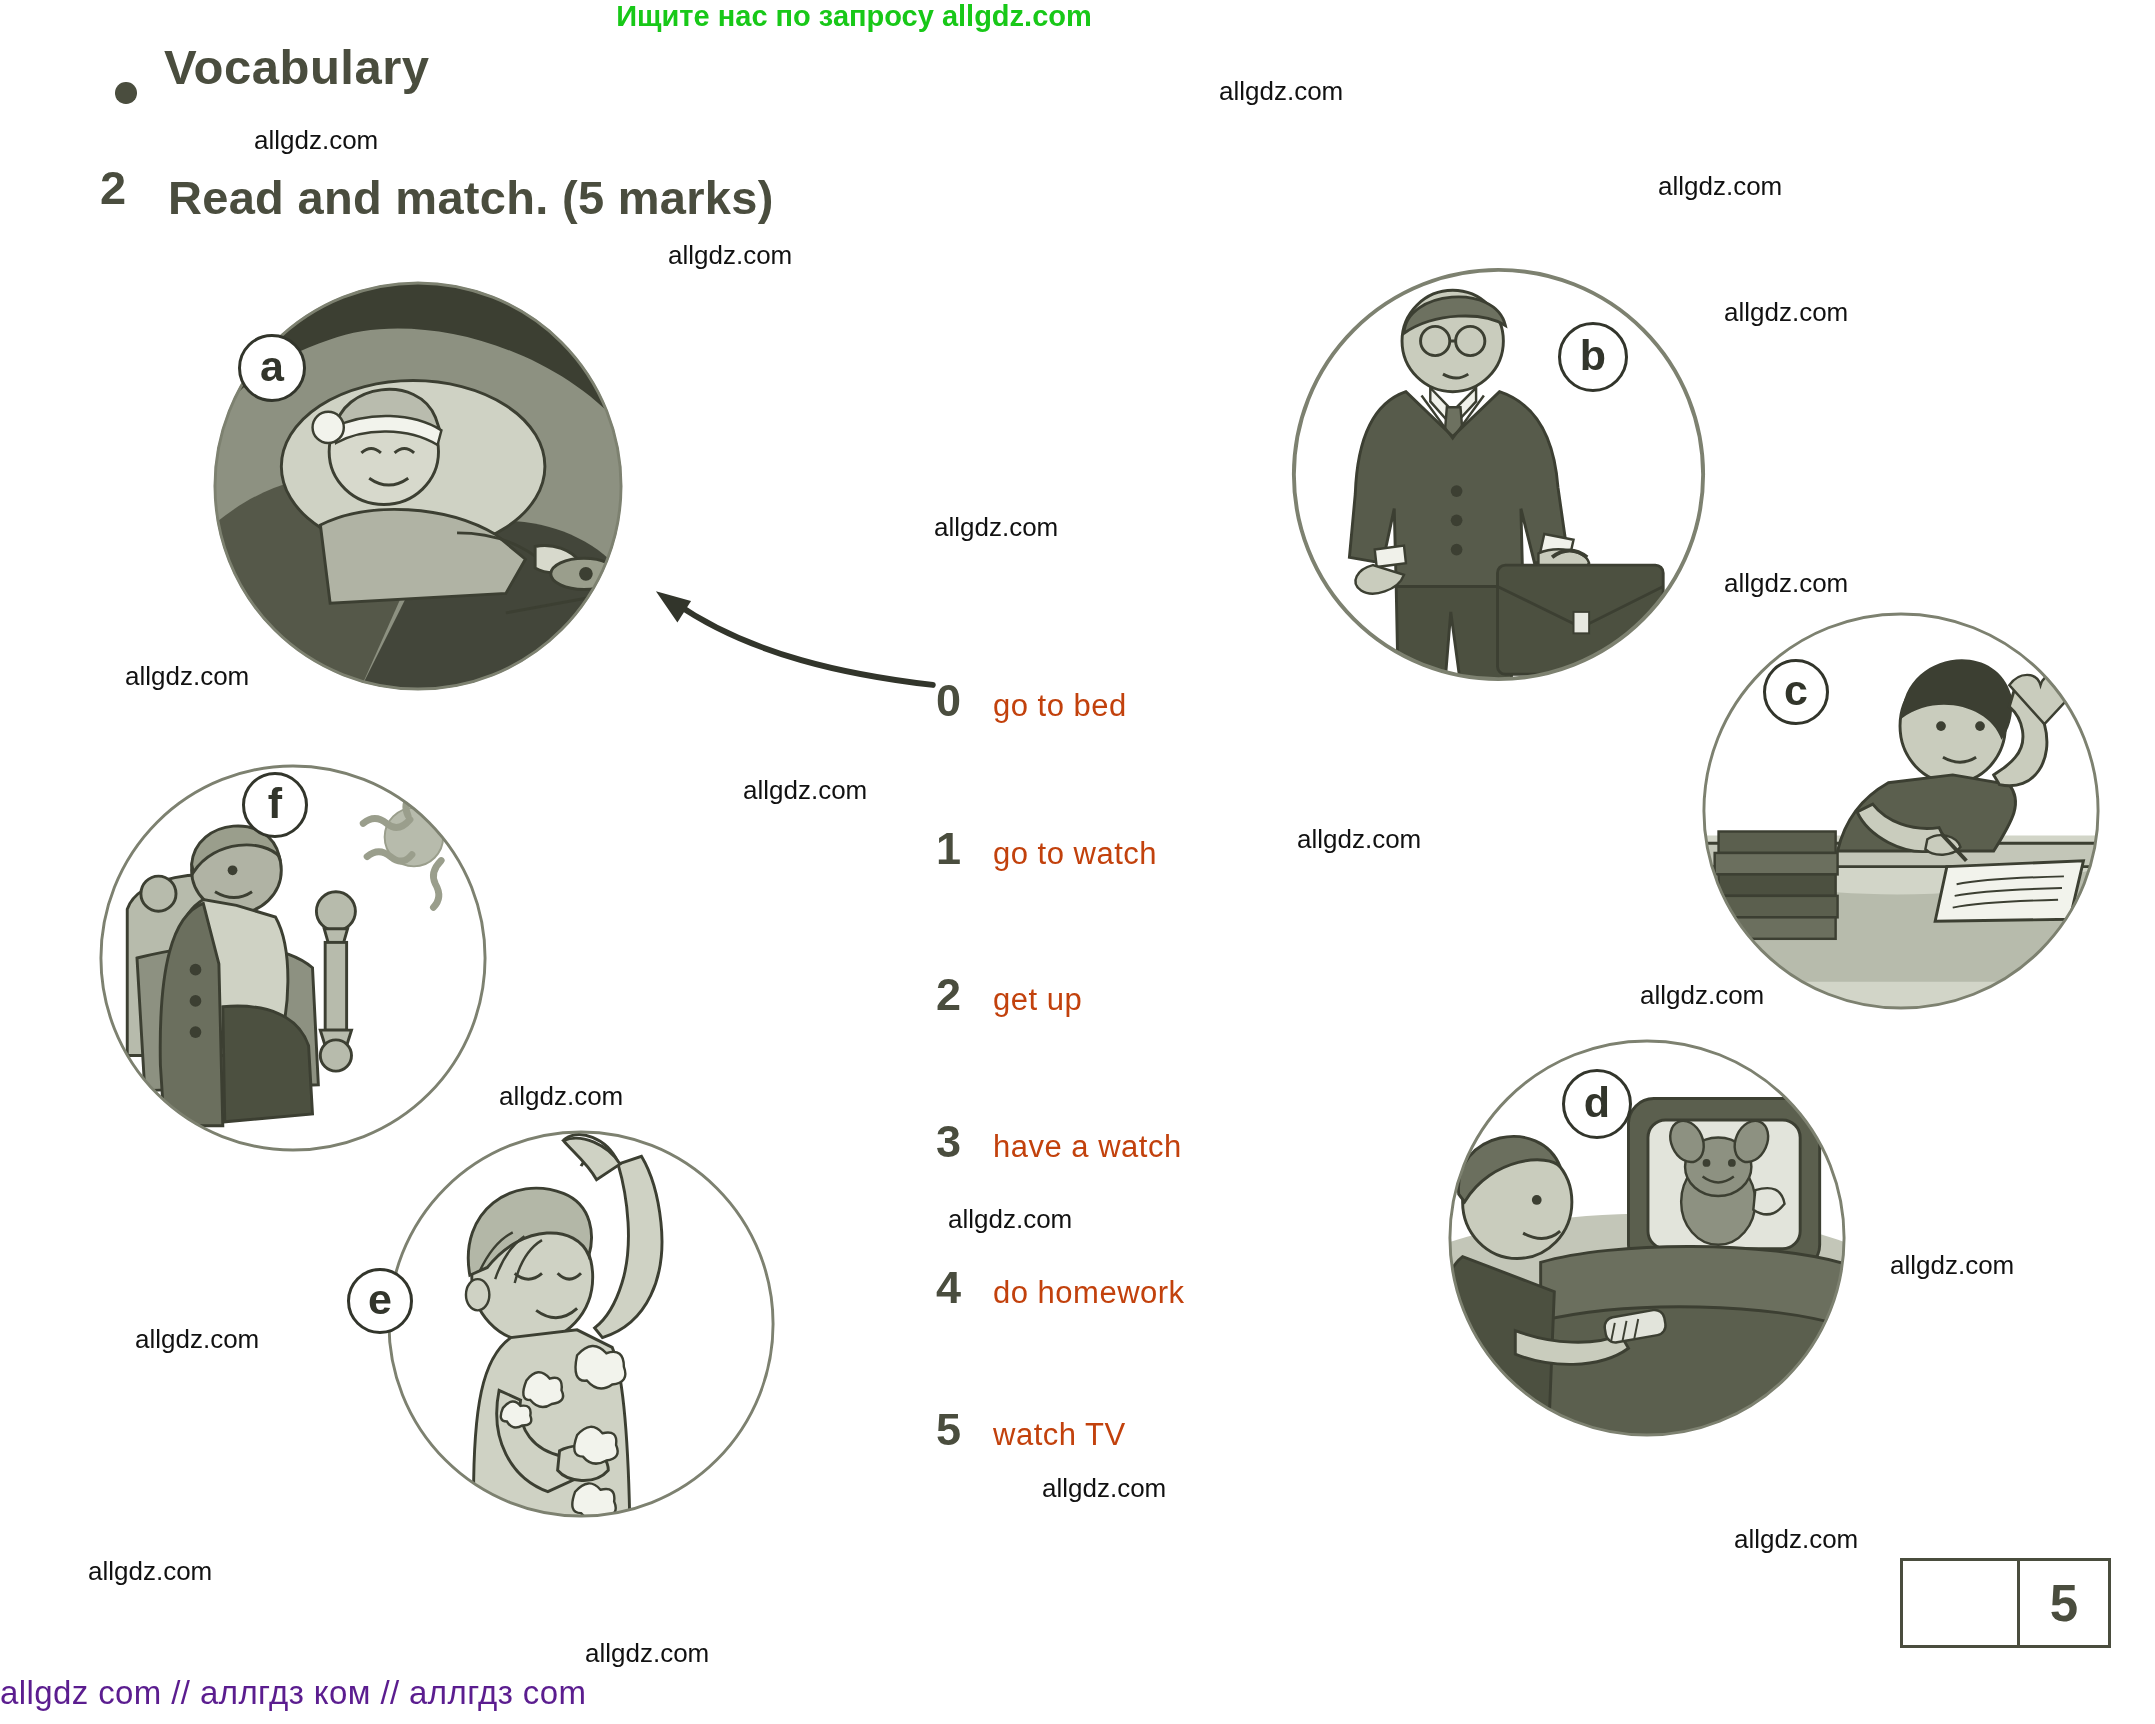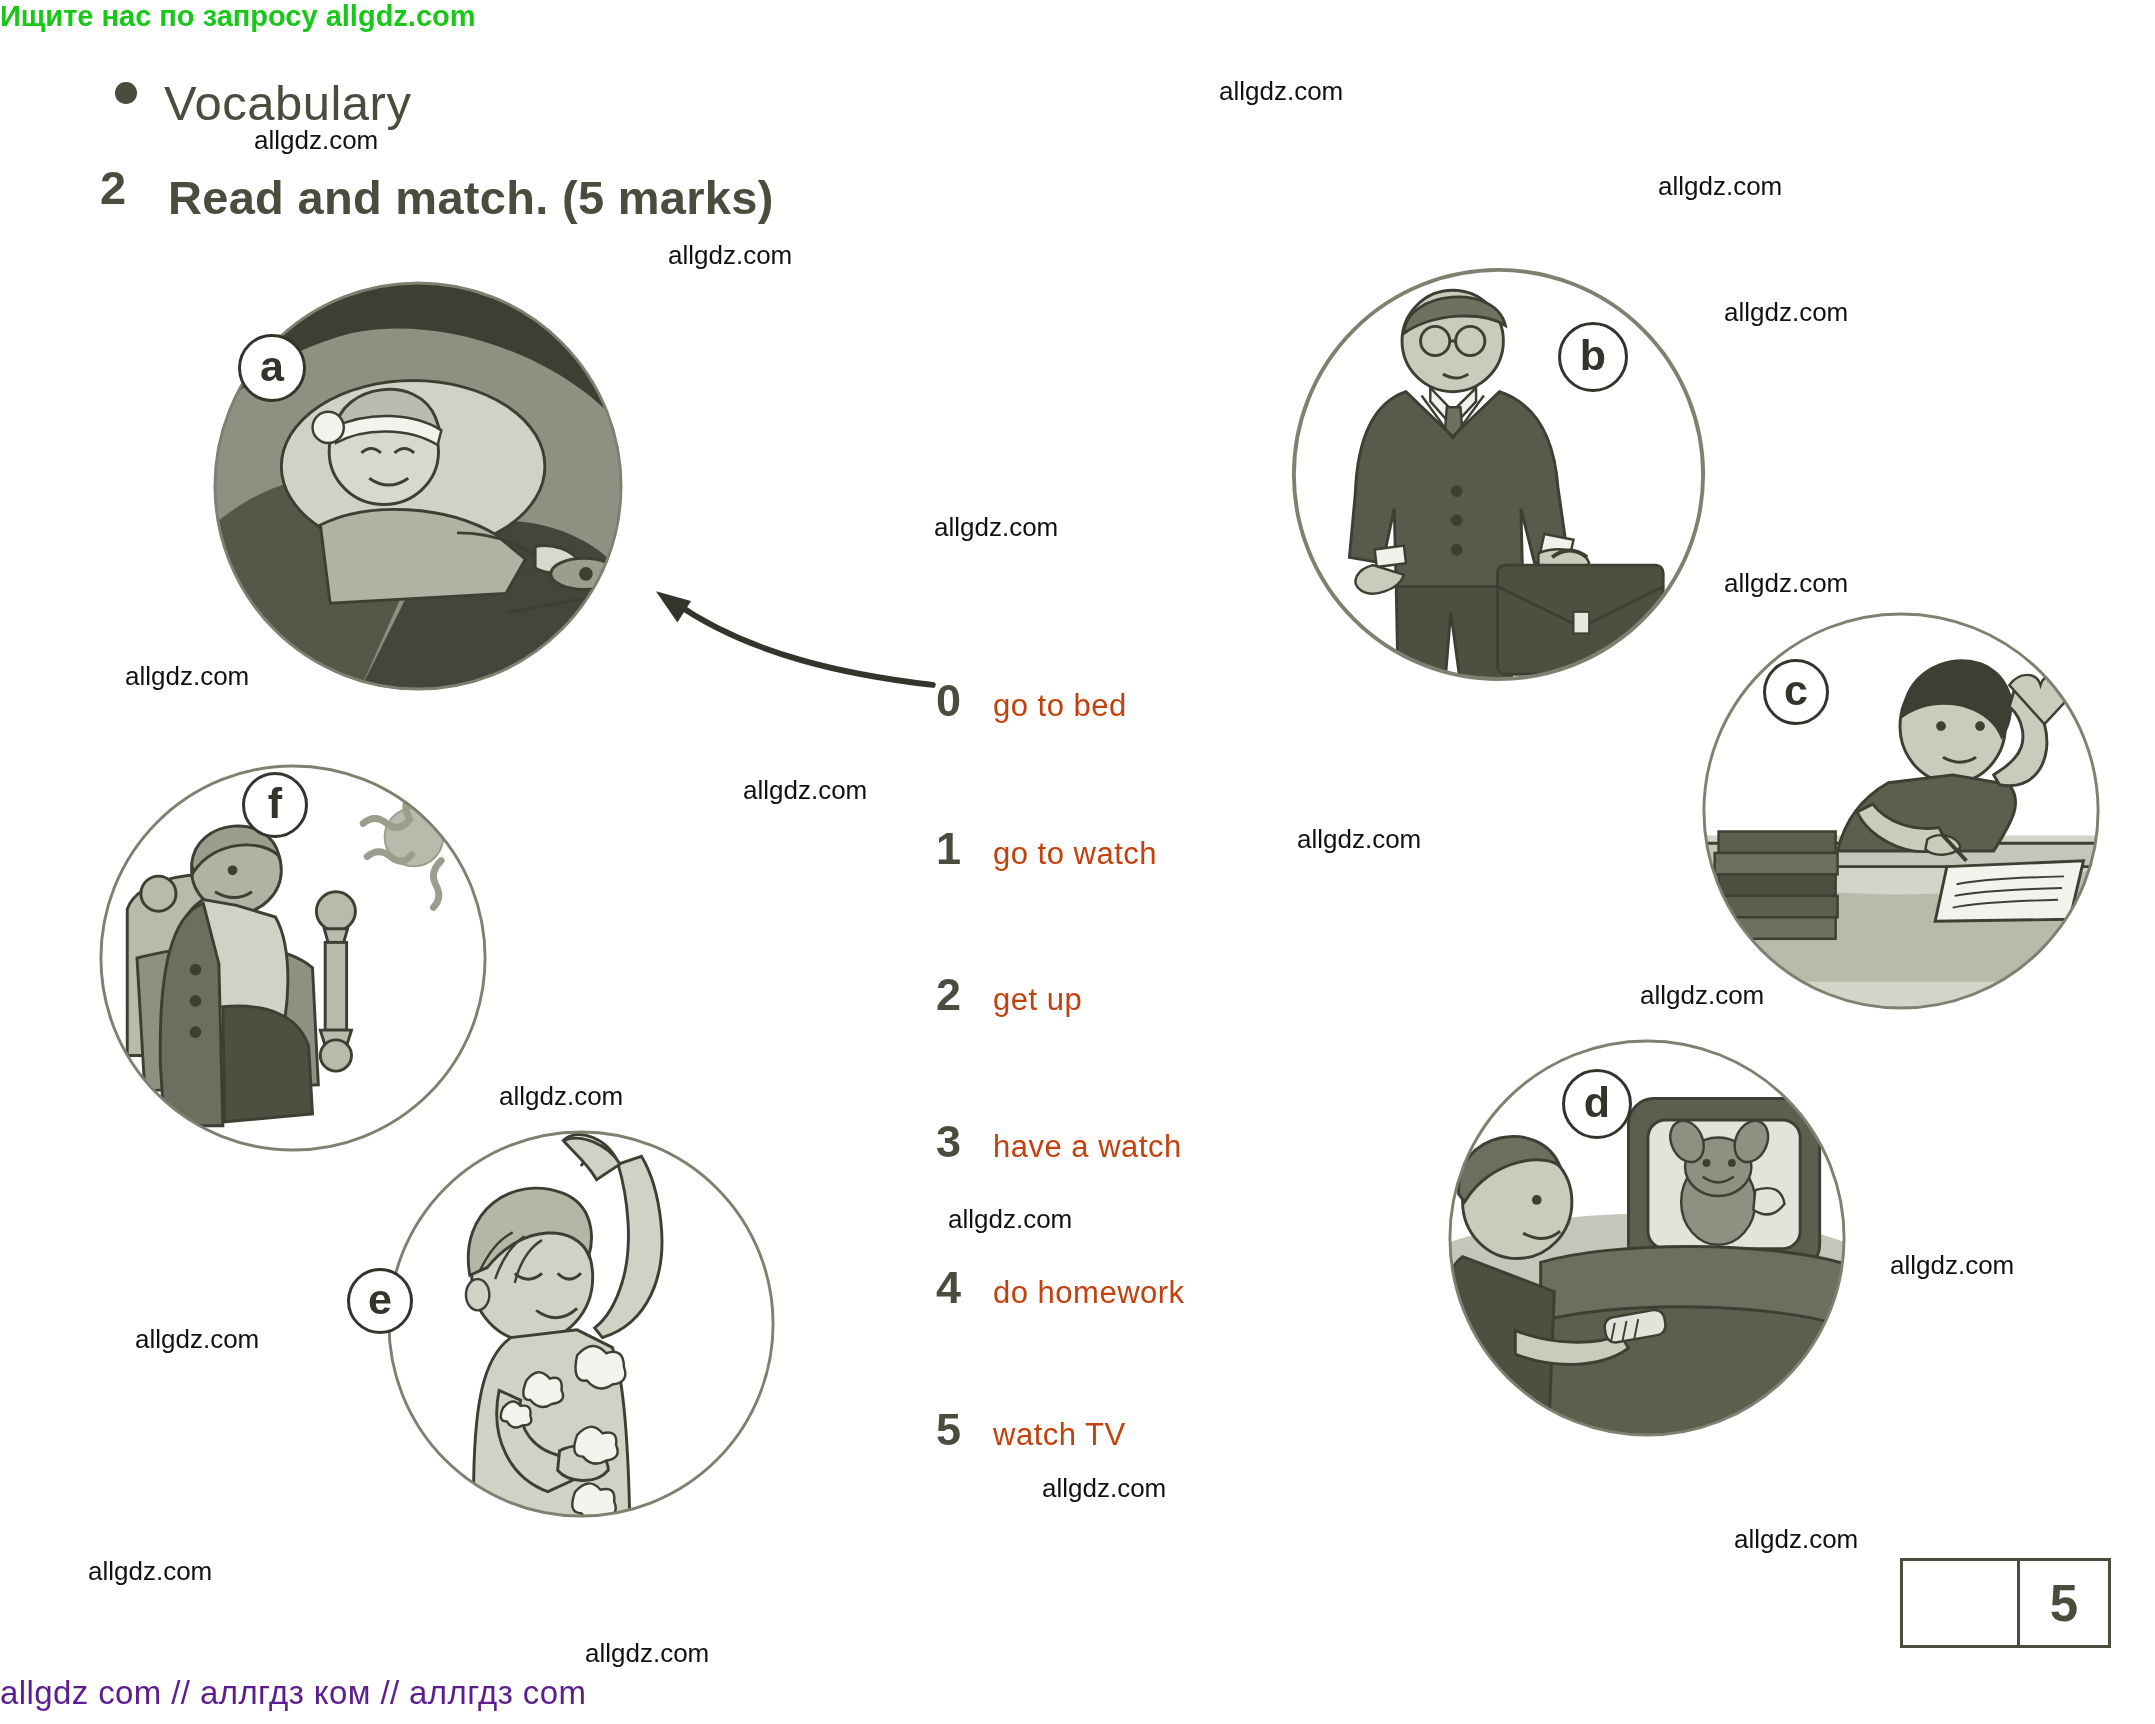--- a/index.html
+++ b/index.html
@@ -17,44 +17,44 @@
     background: #ffffff;
     overflow: hidden;
   }
 
   
   .promo {
     position: absolute;
     top: 0px;
     left: 0;
     width: 1708px;
-    text-align: left;
+    text-align: center;
     font-size: 29px;
     font-weight: bold;
     color: #18c818;
     letter-spacing: 0px;
     line-height: 33px;
   }
 
   
   .sec-bullet {
     position: absolute;
     left: 115px;
     top: 82px;
     width: 21.5px;
     height: 21.5px;
     border-radius: 50%;
     background: #4a4d3e;
   }
   .sec-title {
     position: absolute;
     left: 164px;
-    top: 75px;
+    top: 39px;
     font-size: 49px;
-    font-weight: normal;
+    font-weight: bold;
     color: #4a4d3e;
     letter-spacing: 0.5px;
   }
   .ex-num {
     position: absolute;
     left: 100px;
     top: 160px;
     font-size: 47px;
     font-weight: bold;
     color: #4a4d3e;

